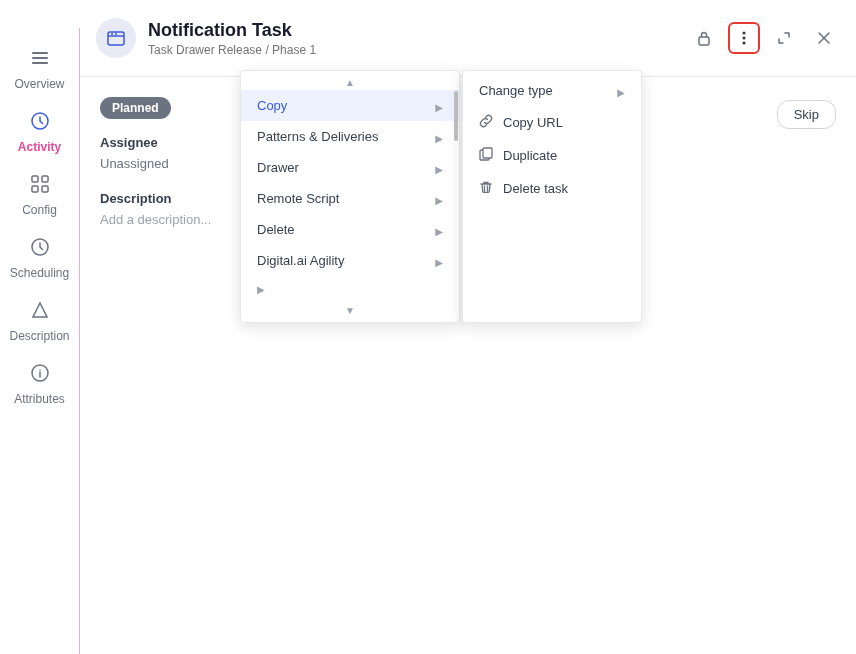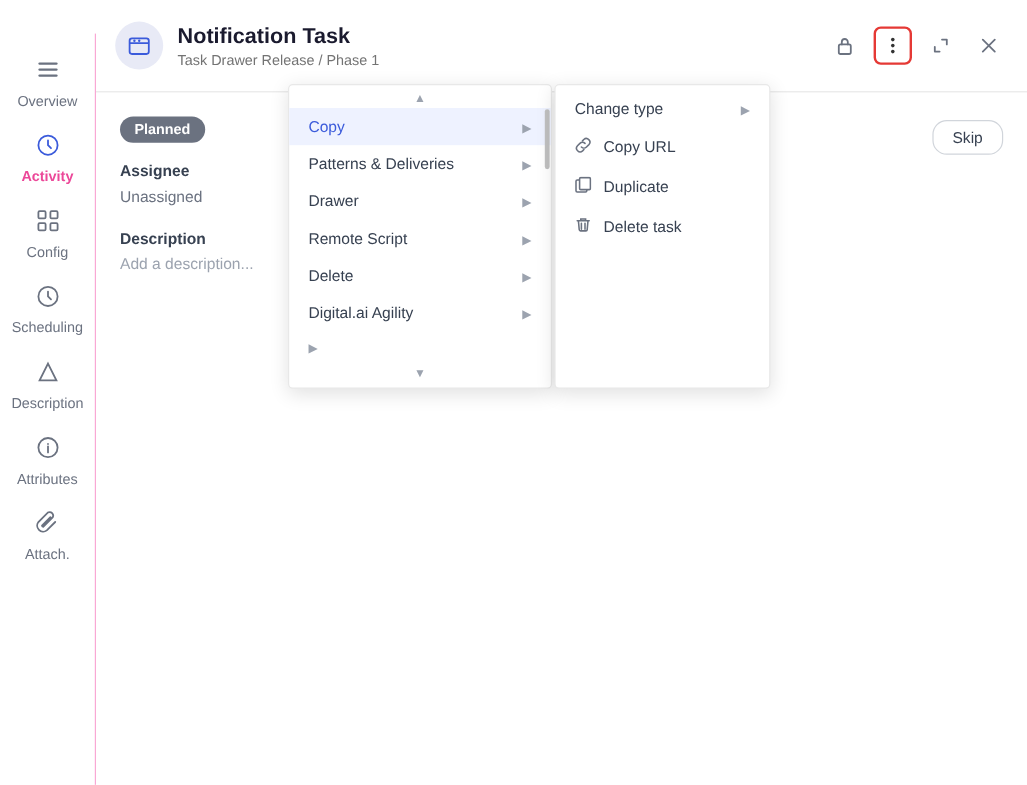--- a/index.html
+++ b/index.html
@@ -241,28 +241,20 @@
     <span class="icon">
       <svg width="20" height="20" viewBox="0 0 20 20" fill="none">
         <circle cx="10" cy="10" r="8" stroke="#6b7280" stroke-width="1.5"></circle>
         <path d="M10 9v5" stroke="#6b7280" stroke-width="1.5" stroke-linecap="round"></path>
         <circle cx="10" cy="7" r="0.75" fill="#6b7280"></circle>
       </svg>
     </span>
     <span>Attributes</span>
   </div>
 
-  <div class="sidebar-item">
-    <span class="icon">
-      <svg width="20" height="20" viewBox="0 0 20 20" fill="none">
-        <path d="M16 9L9 16a5 5 0 01-7-7l8-8a3 3 0 014 4L6 13a1 1 0 01-1-1l7-7" stroke="#6b7280" stroke-width="1.5" stroke-linecap="round"></path>
-      </svg>
-    </span>
-    <span>Attach.</span>
-  </div>
 </div>
 
 <div class="main-content">
 
   <div class="header">
     <div class="header-left">
       <div class="task-icon">
         <svg width="20" height="20" viewBox="0 0 20 20" fill="none">
           <rect x="2" y="4" width="16" height="13" rx="2" stroke="#3b5bdb" stroke-width="1.5"></rect>
           <path d="M2 8h16" stroke="#3b5bdb" stroke-width="1.5"></path>

